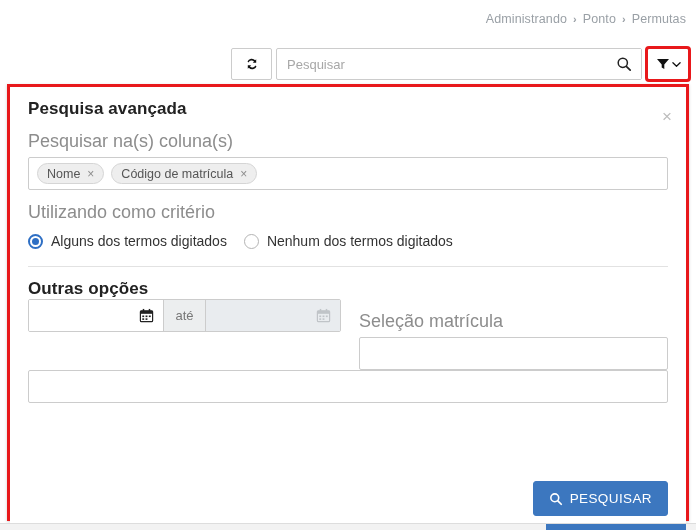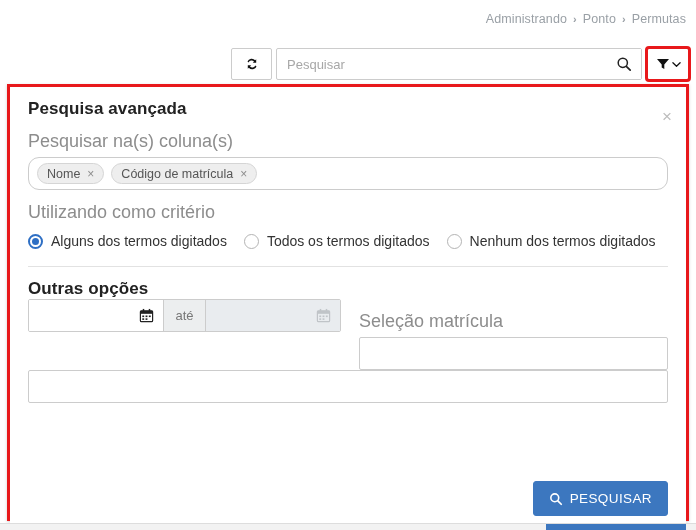--- a/index.html
+++ b/index.html
@@ -76,21 +76,21 @@
   .sect-title {
     font-size: 17px; font-weight: bold; color: #222;
     margin: 12px 0 0 0; letter-spacing: .1px;
   }
   .field-label {
     font-size: 18px; color: #8d8d8d; margin: 12px 0 5px 0;
   }
   .divider { height: 1px; background: #e2e2e2; margin: 17px 0 0 0; }
 
   .tagbox {
-    border: 1px solid #ccc; border-radius: 11px; height: 33px;
+    border: 1px solid #ccc; border-radius: 2px; height: 33px;
     display: flex; align-items: center; gap: 7px; padding: 0 8px; background: #fff;
   }
   .tag {
     display: inline-flex; align-items: center; gap: 7px;
     background: #eeeeee; border: 1px solid #d5d5d5; border-radius: 11px;
     padding: 2px 9px; font-size: 12.5px; color: #555; height: 21px;
   }
   .tag .tx { color: #8d8d8d; font-size: 12px; cursor: pointer; }
 
   .radio-row { display: flex; align-items: center; gap: 17px; margin-top: 10px; }
@@ -215,24 +215,20 @@
             <span class="tx">×</span>
           </span>
         </div>
 
         <div class="field-label">Utilizando como critério</div>
 
         <div class="radio-row">
           <div class="radio-item">
             <span class="radio on"></span>
             <span class="radio-label">Alguns dos termos digitados</span>
-          </div>
-          <div class="radio-item">
-            <span class="radio"></span>
-            <span class="radio-label">Todos os termos digitados</span>
           </div>
           <div class="radio-item">
             <span class="radio"></span>
             <span class="radio-label">Nenhum dos termos digitados</span>
           </div>
         </div>
 
         <div class="divider"></div>
       </div>
 

